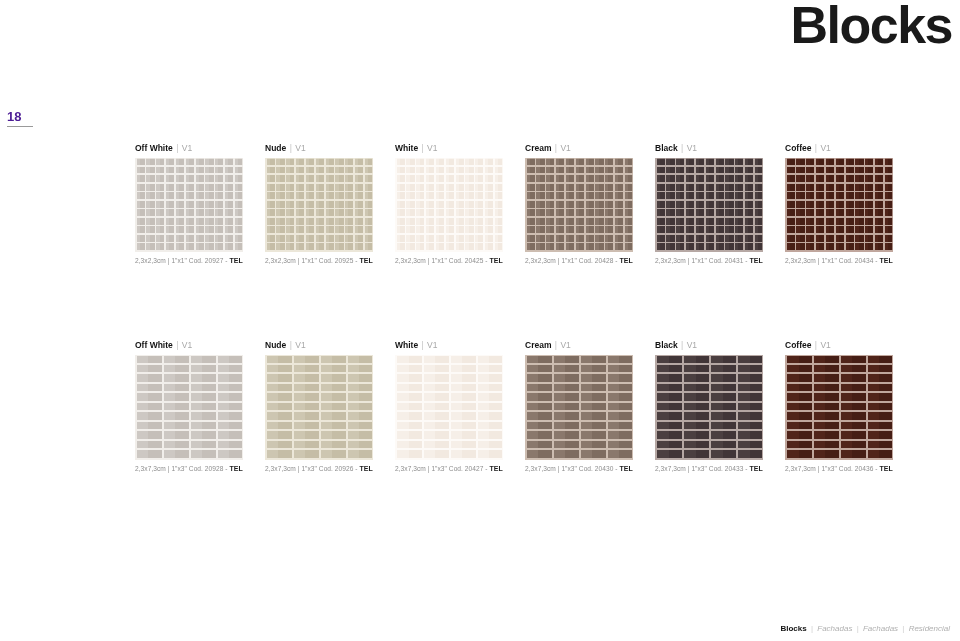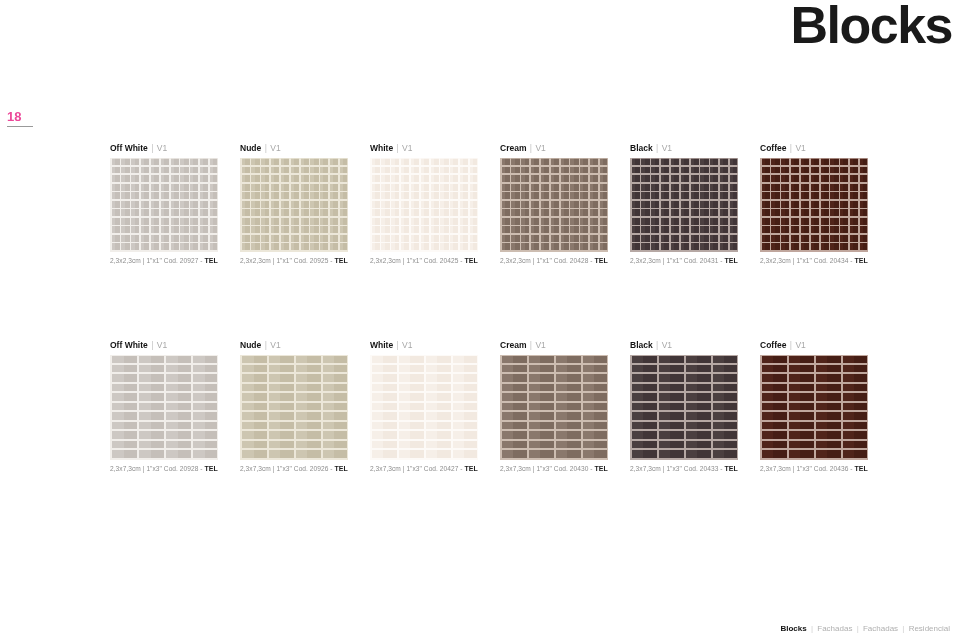--- a/index.html
+++ b/index.html
@@ -32,21 +32,21 @@
   
   .page-number-wrap {
     position: absolute;
     left: 7px;
     top: 110px;
     width: 34px;
   }
   .page-number {
     font-size: 13px;
     font-weight: bold;
-    color: #ec4899;
+    color: #4c1d95;
     line-height: 14px;
     padding-bottom: 2px;
   }
   .page-number-rule {
     height: 1px;
     background: #9a9a9a;
     width: 26px;
   }
 
   
@@ -54,21 +54,21 @@
     position: absolute;
     left: 0;
     top: 0;
     width: 960px;
   }
   .swatch-row {
     position: absolute;
     left: 85px;
     width: 830px;
     display: flex;
-    justify-content: center;
+    justify-content: flex-end;
   }
   .swatch-row.row-1 { top: 143px; }
   .swatch-row.row-2 { top: 340px; }
 
   .swatch-cell {
     width: 130px;
     margin-right: 0px;
     position: relative;
   }
 
@@ -140,20 +140,21 @@
   .footer .brand {
     color: #111111;
     font-weight: bold;
   }
   .footer .fsep {
     color: #cfcfcf;
     padding: 0 2px;
   }
   .footer .fitem {
     color: #b0b0b0;
+    font-style: italic;
   }
 </style>
 </head>
 <body>
 
 <div class="page-title">Blocks</div>
 
 <div class="page-number-wrap">
   <div class="page-number">18</div>
   <div class="page-number-rule"></div>

